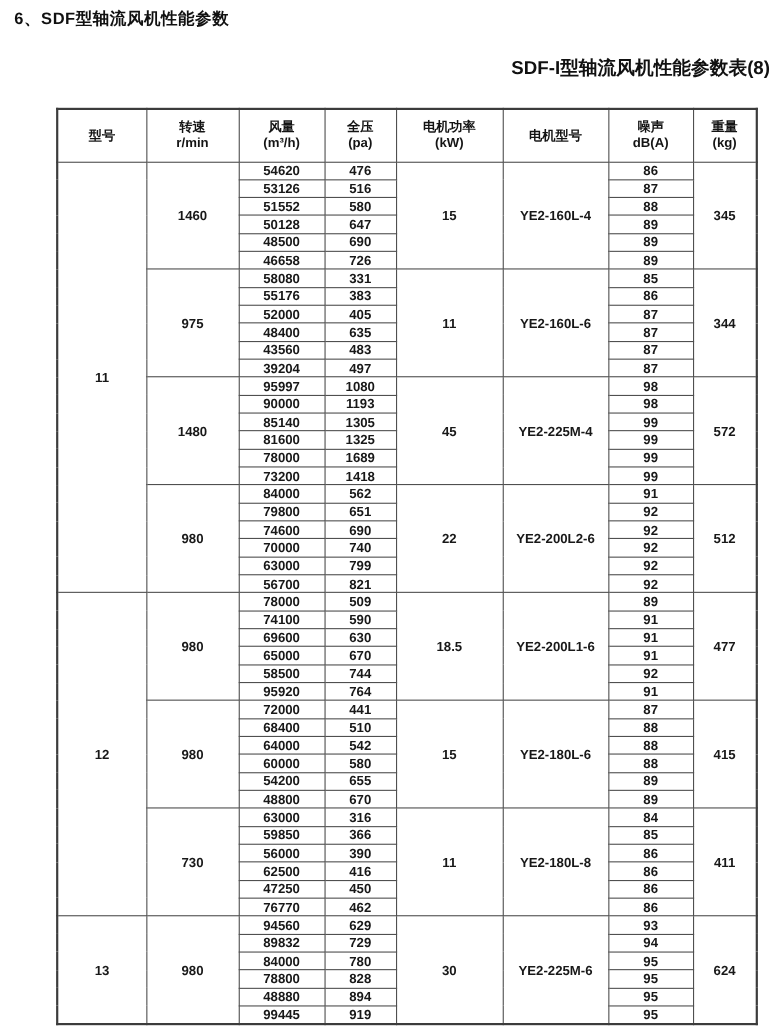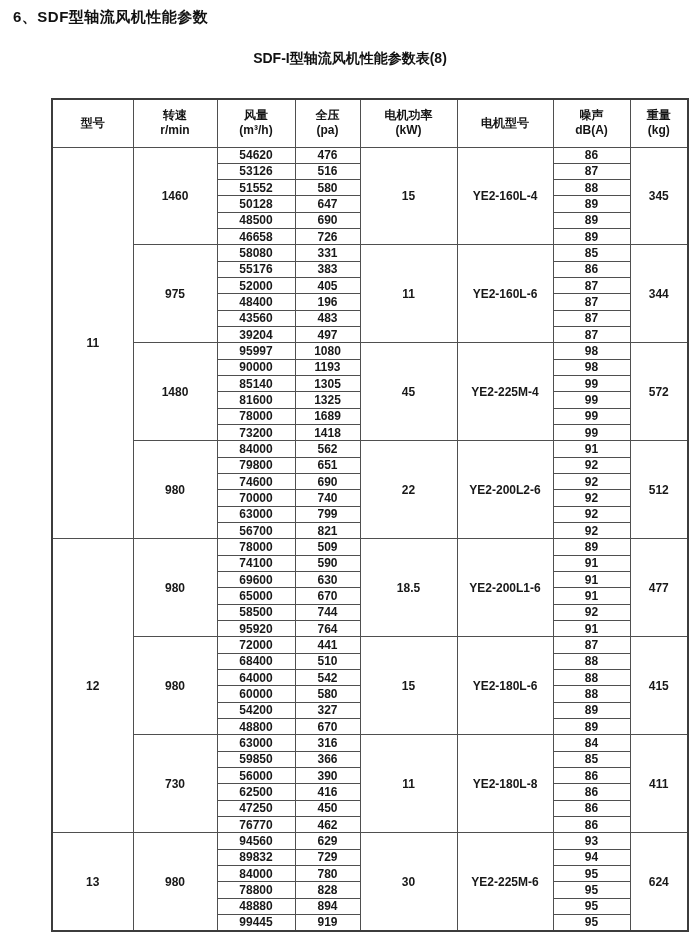--- a/index.html
+++ b/index.html
@@ -18,22 +18,22 @@
     font-size: 15px;
     font-weight: 700;
     letter-spacing: 0.5px;
     color: #111;
   }
   .page-subtitle {
     position: absolute;
     left: 0;
     top: 50px;
     width: 100%;
-    text-align: center;
-    font-size: 14px;
+    text-align: right;
+    font-size: 17px;
     font-weight: 700;
     color: #111;
   }
   .table-wrap {
     position: absolute;
     left: 51px;
     top: 98px;
   }
   table.perf {
     border-collapse: collapse;
@@ -169,21 +169,21 @@
           <td>383</td>
           <td>86</td>
         </tr>
         <tr>
           <td>52000</td>
           <td>405</td>
           <td>87</td>
         </tr>
         <tr>
           <td>48400</td>
-          <td>196</td>
+          <td>635</td>
           <td>87</td>
         </tr>
         <tr>
           <td>43560</td>
           <td>483</td>
           <td>87</td>
         </tr>
         <tr>
           <td>39204</td>
           <td>497</td>
@@ -311,21 +311,21 @@
           <td>542</td>
           <td>88</td>
         </tr>
         <tr>
           <td>60000</td>
           <td>580</td>
           <td>88</td>
         </tr>
         <tr>
           <td>54200</td>
-          <td>327</td>
+          <td>655</td>
           <td>89</td>
         </tr>
         <tr>
           <td>48800</td>
           <td>670</td>
           <td>89</td>
         </tr>
         <tr>
           <td rowspan="6">730</td>
           <td>63000</td>

